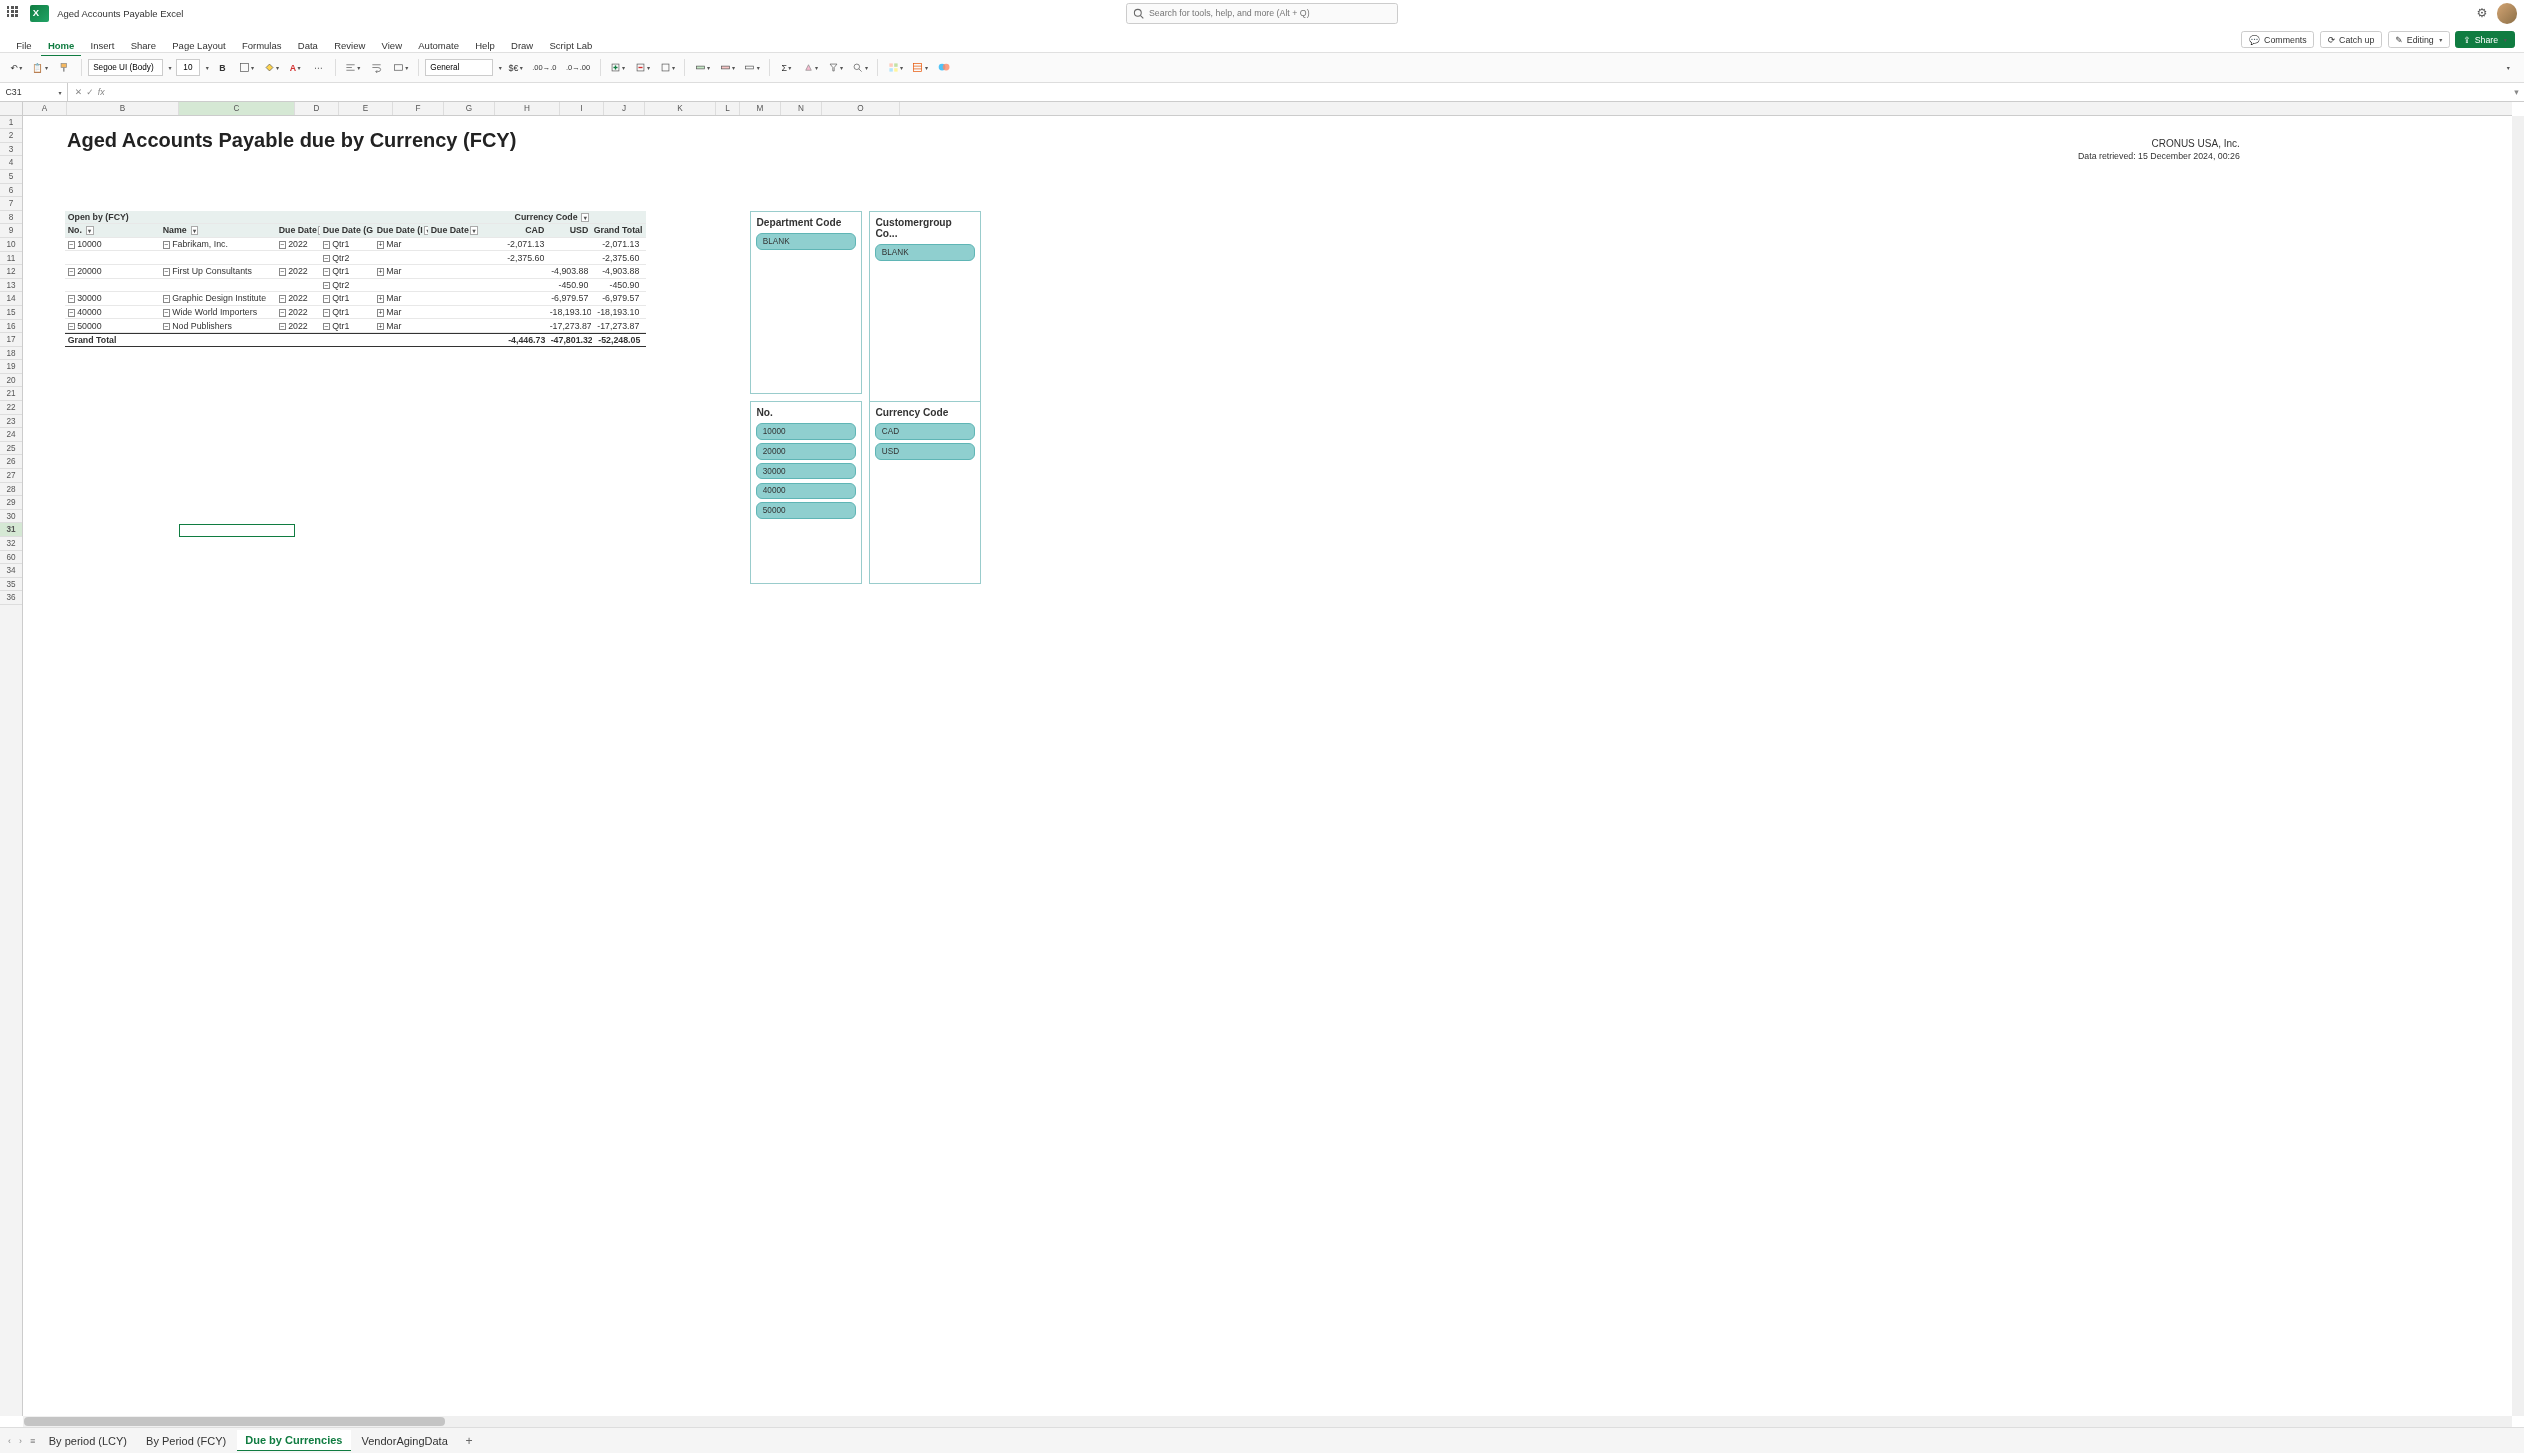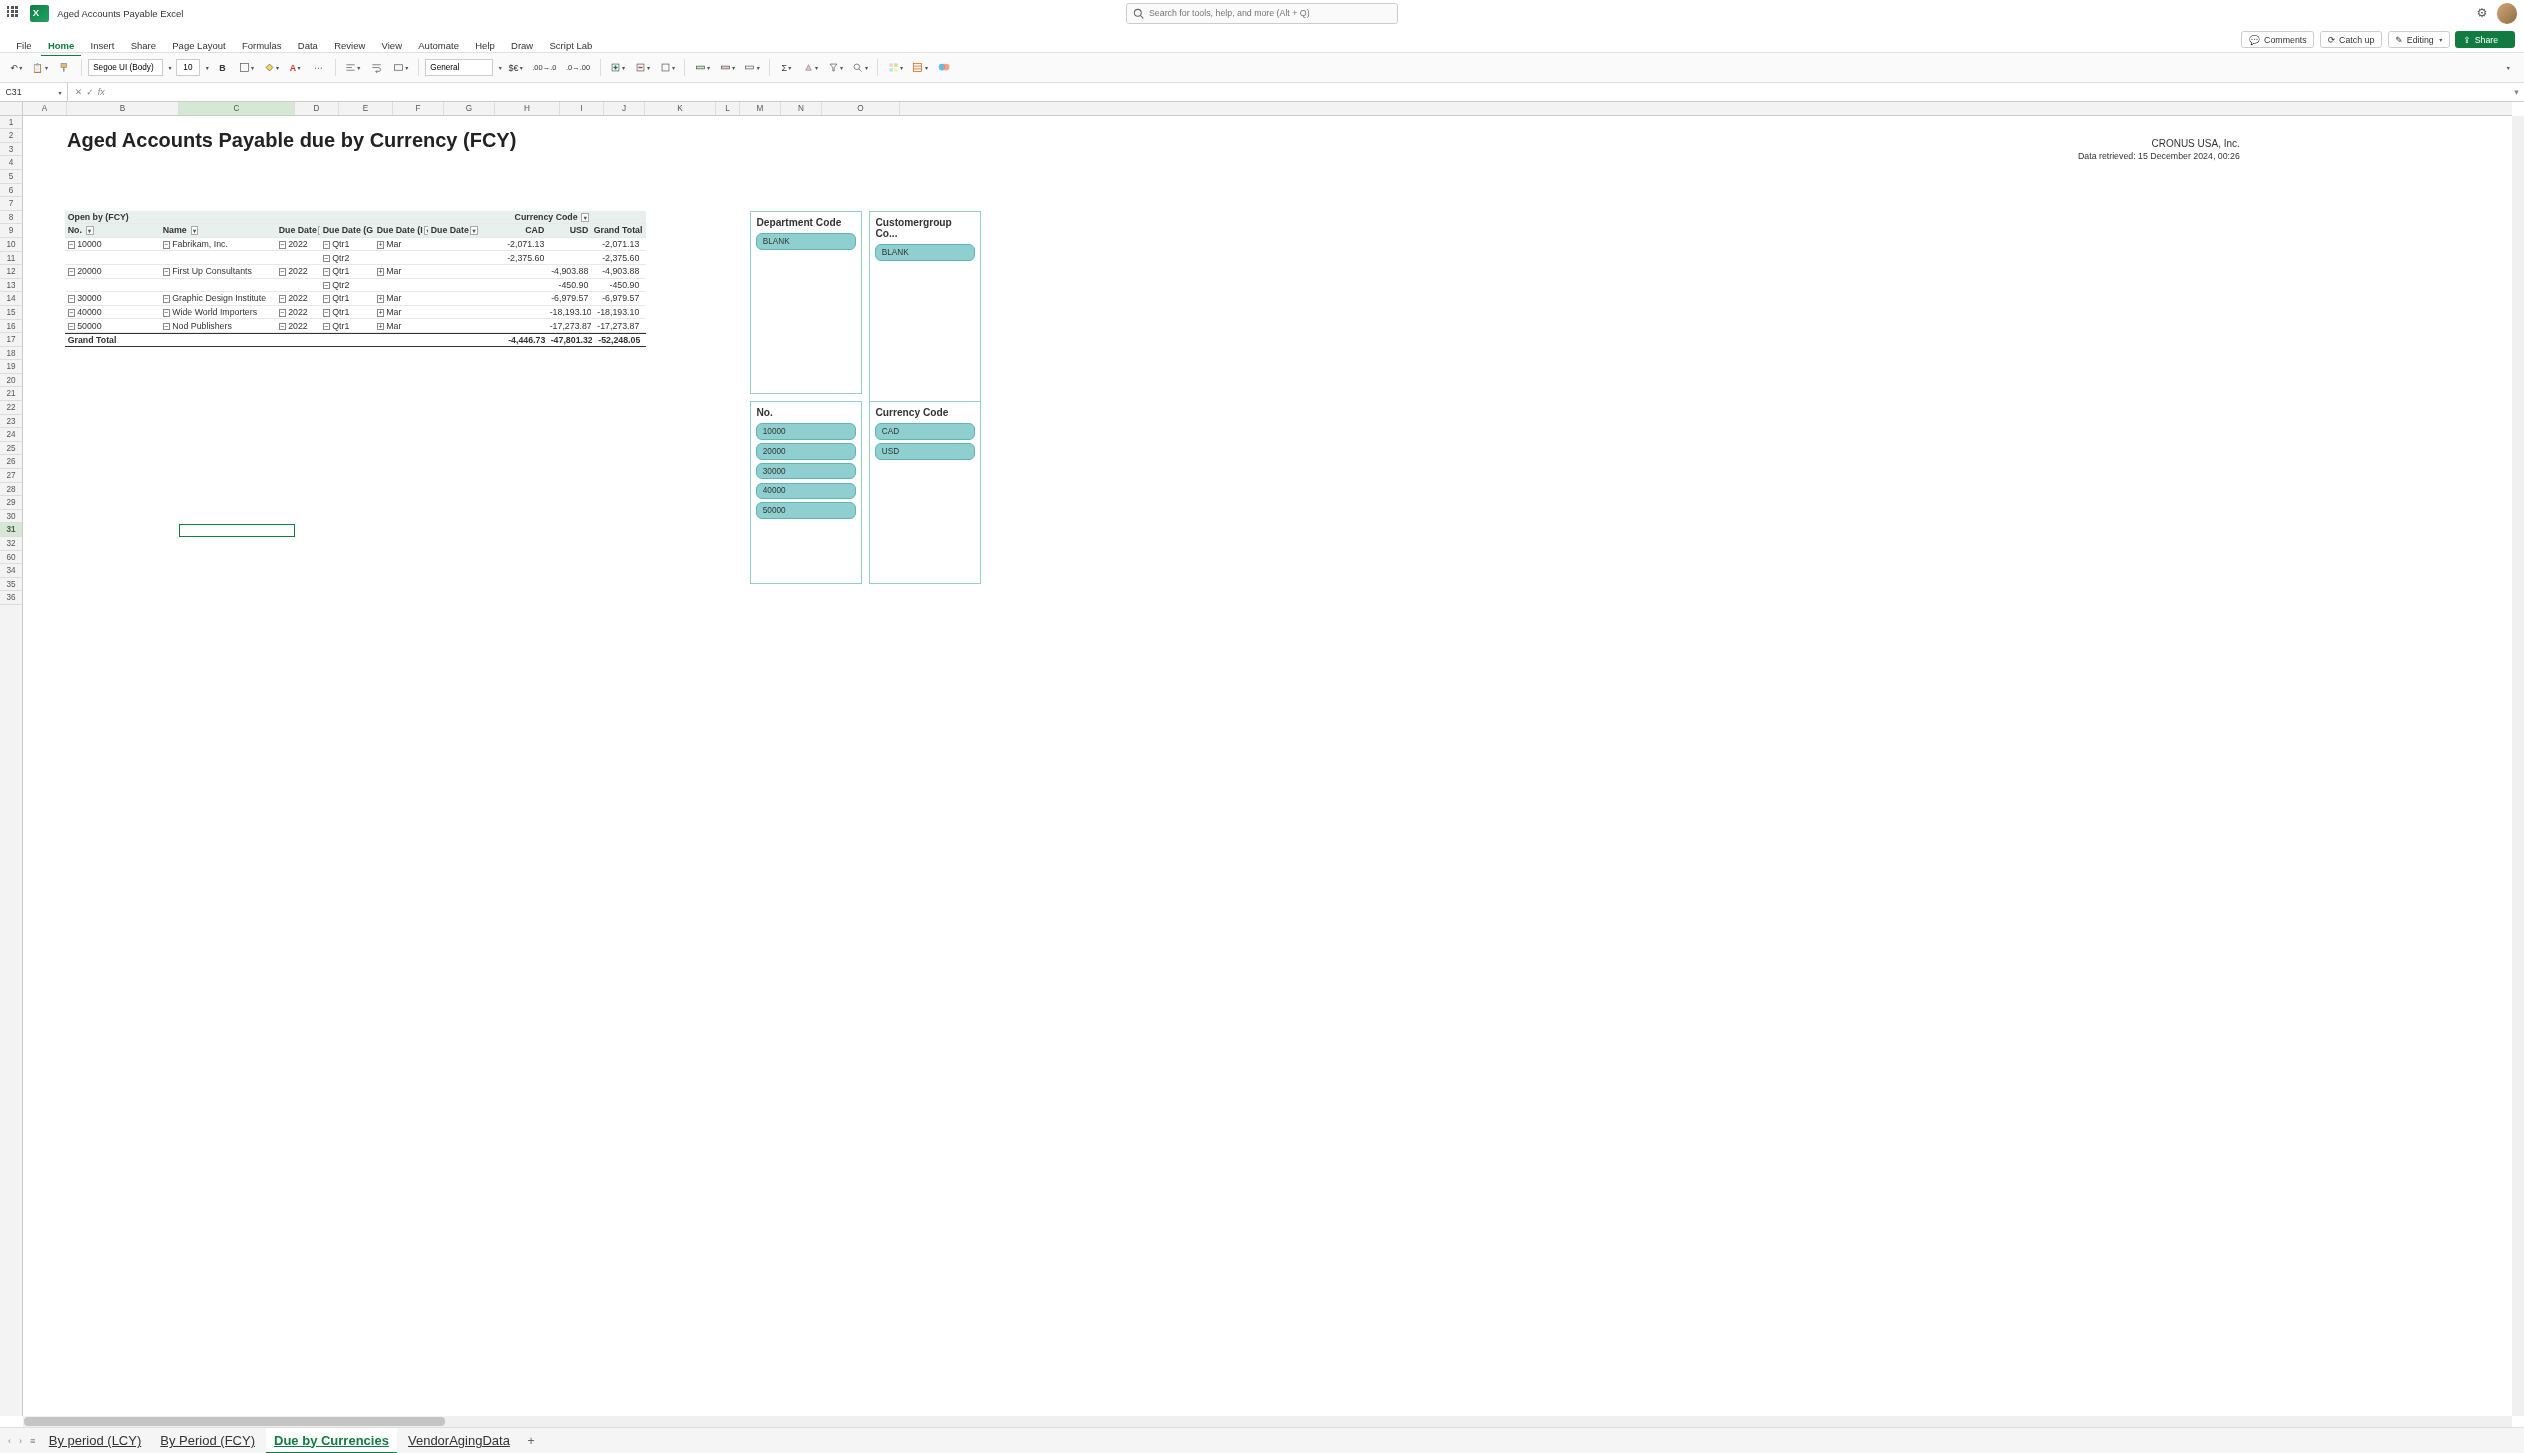--- a/index.html
+++ b/index.html
@@ -81,21 +81,21 @@
 .active-cell { position: absolute; border: 1.4px solid #107c41; background: #fff; pointer-events: none; }
 
 
 .hscroll { position: absolute; bottom: 0; left: 23px; right: 12.2px; height: 11px; background: #f0f0f0; }
 .hscroll-thumb { position: absolute; left: 1.4px; top: 1.4px; height: 8.2px; width: 421px; background: #c4c4c4; border-radius: 4.1px; }
 .vscroll { position: absolute; top: 13.6px; right: 0; bottom: 11px; width: 12.2px; background: #f0f0f0; }
 
 
 .sheet-bar { position: absolute; bottom: 0; left: 0; right: 0; height: 26px; display: flex; align-items: center; padding: 0 5.4px; gap: 2.7px; border-top: 0.7px solid #ddd; background: #f5f5f5; }
 .sheet-nav { color: #888; padding: 2.7px; cursor: pointer; }
-.sheet-tab { padding: 4.1px 8.2px; font-size: 13px; cursor: pointer; text-decoration: underline; }
+.sheet-tab { padding: 4.1px 8.2px; font-size: 11px; cursor: pointer; }
 .sheet-tab.active { background: #fff; border-bottom: 1.4px solid #107c41; font-weight: 600; color: #107c41; }
 .add-sheet { font-size: 12.2px; color: #666; padding: 2.7px 6.8px; cursor: pointer; }
 
 svg { display: block; }
 </style>
 </head>
 <body>
 
 <div class="titlebar">
   <div class="app-launcher">

